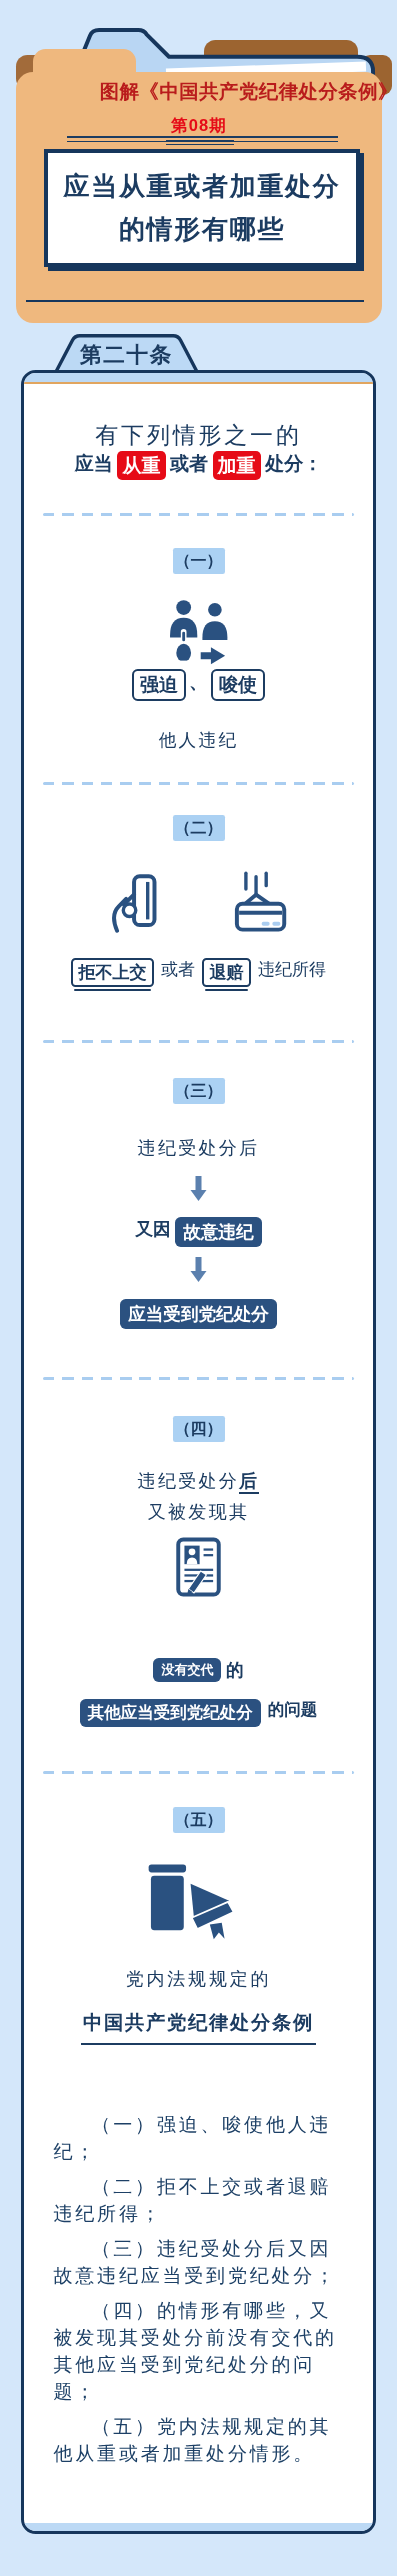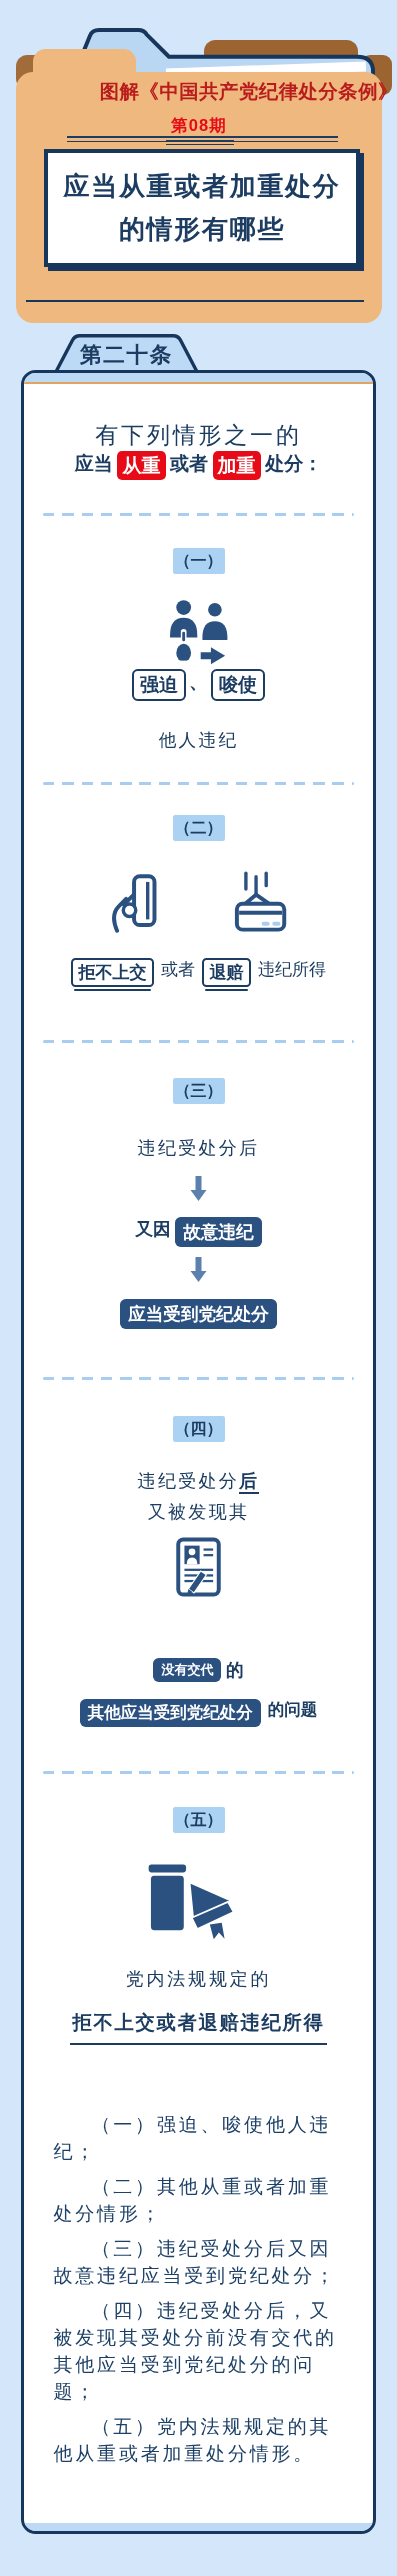--- a/index.html
+++ b/index.html
@@ -219,27 +219,27 @@
       <svg width="111" height="84" viewBox="0 0 196 148">
         <rect x="10" y="6" width="66" height="14" rx="5" fill="#2a5180"></rect>
         <rect x="14" y="26" width="58" height="96" rx="6" fill="#2a5180"></rect>
         <path d="M84 40 L152 70 L90 100 Z" fill="#2a5180"></path>
         <path d="M86 100 L150 72 L160 90 L96 120 Z" fill="#2a5180" stroke="#ffffff" stroke-width="3" stroke-linejoin="round"></path>
         <path d="M118 112 l7 26 l9 -12 l10 11 l-5 -28 Z" fill="#2a5180"></path>
       </svg>
     </div>
     <div class="t" style="top:1594px;font-size:18px;letter-spacing:2.8px;">党内法规规定的</div>
     <div class="t" style="top:1636px;">
-      <span class="hl2">拒不上交或者退赔违纪所得</span>
+      <span class="hl2">中国共产党纪律处分条例</span>
     </div>
 
     <div class="summary">
       <p>（一）强迫、唆使他人违纪；</p>
-      <p>（二）其他从重或者加重处分情形；</p>
+      <p>（二）拒不上交或者退赔违纪所得；</p>
       <p>（三）违纪受处分后又因故意违纪应当受到党纪处分；</p>
-      <p>（四）违纪受处分后，又被发现其受处分前没有交代的其他应当受到党纪处分的问题；</p>
+      <p>（四）的情形有哪些，又被发现其受处分前没有交代的其他应当受到党纪处分的问题；</p>
       <p>（五）党内法规规定的其他从重或者加重处分情形。</p>
     </div>
 
     <div class="band bottom"></div>
   </section>
 </div>
 
 
 </body></html>

